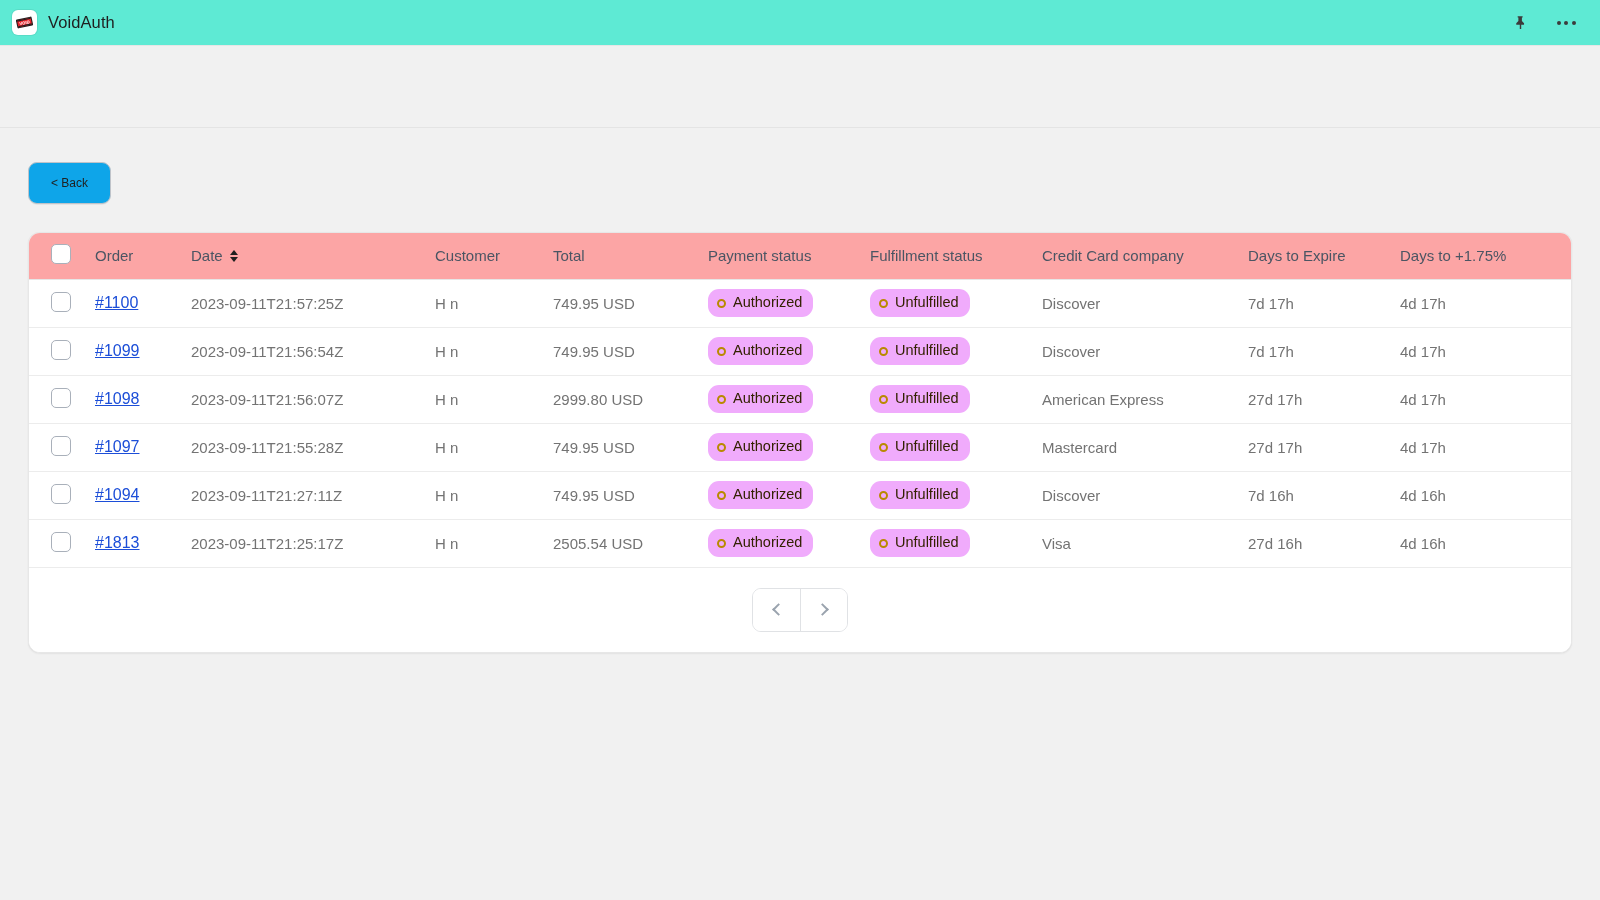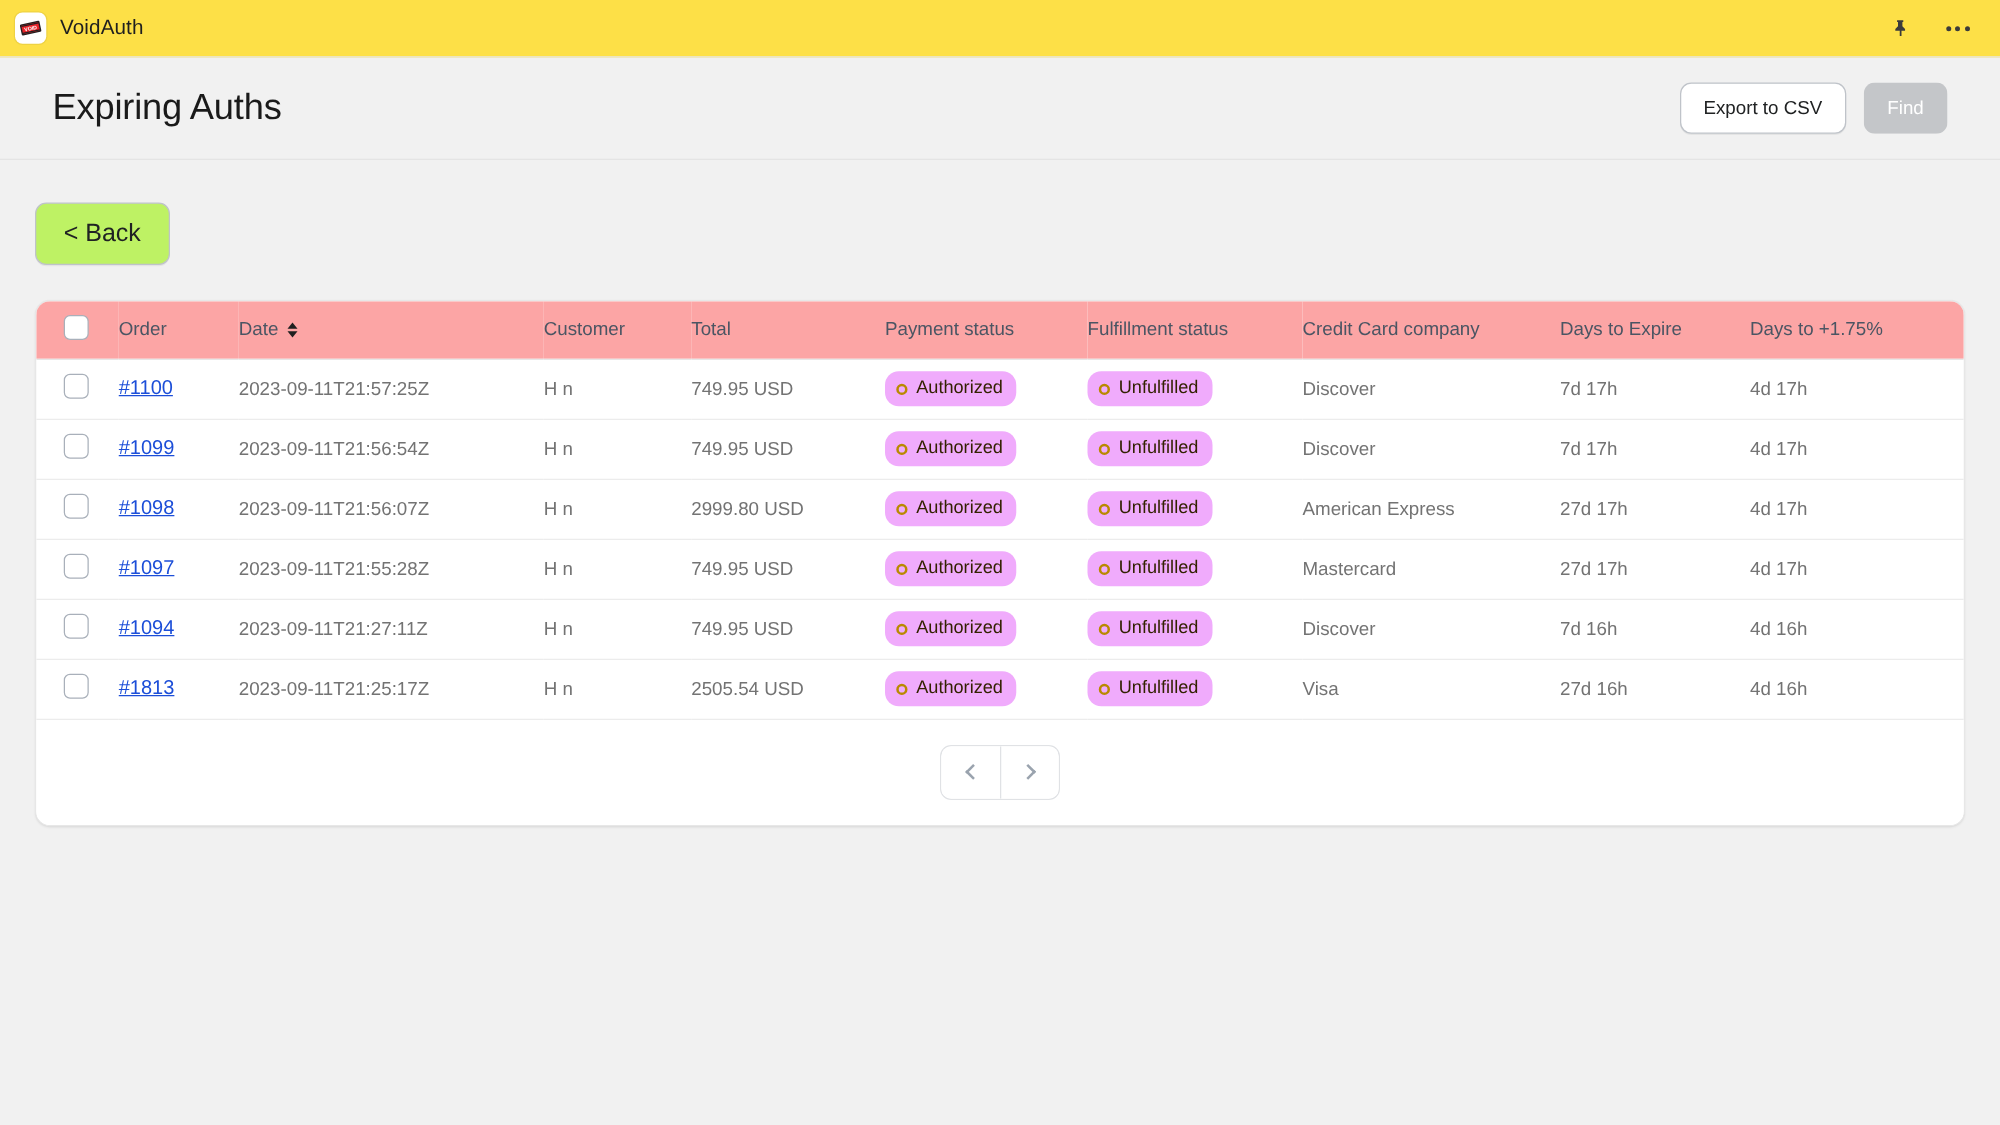--- a/index.html
+++ b/index.html
@@ -12,21 +12,21 @@
   body {
     background: #f1f1f1;
     font-family: "Liberation Sans", sans-serif;
     color: #202223;
     -webkit-font-smoothing: antialiased;
   }
 
   
   .appbar {
     height: 46px;
-    background: #fde047;
+    background: #5eead4;
     display: flex;
     align-items: center;
     padding: 0 22px 0 12px;
     border-bottom: 1px solid #e6e6e6;
   }
   .app-identity {
     display: flex;
     align-items: center;
     gap: 11px;
   }
@@ -103,25 +103,25 @@
     background: #c4c6c9;
     color: #ffffff;
     border: 1px solid transparent;
     cursor: default;
   }
 
   
   .content { padding: 34px 28px 0 28px; }
 
   .btn-back {
-    background: #bef264;
+    background: #0ea5e9;
     color: #202223;
     border: 1px solid #bfc3c9;
     border-radius: 9px;
-    font-size: 20px;
+    font-size: 12px;
     padding: 14px 22px;
     line-height: 1;
     box-shadow: 0 1px 0 rgba(0,0,0,.05);
     cursor: pointer;
     font-family: "Liberation Sans", sans-serif;
   }
 
   
   .card {
     margin-top: 28px;
@@ -292,26 +292,21 @@
       <span class="dots">
         <i></i>
           <i></i>
           <i></i>
       </span>
     </span>
   </div>
 </div>
 
 <div class="page-header">
-  <h1 class="page-title">Expiring Auths</h1>
   <div class="header-spacer"></div>
-  <div class="header-actions">
-    <button class="btn btn-default">Export to CSV</button>
-    <button class="btn btn-disabled">Find</button>
-  </div>
 </div>
 
 <div class="content">
 
   <button class="btn-back">&lt; Back</button>
 
   <div class="card">
     <table class="data">
       <colgroup>
         <col class="col-check">

